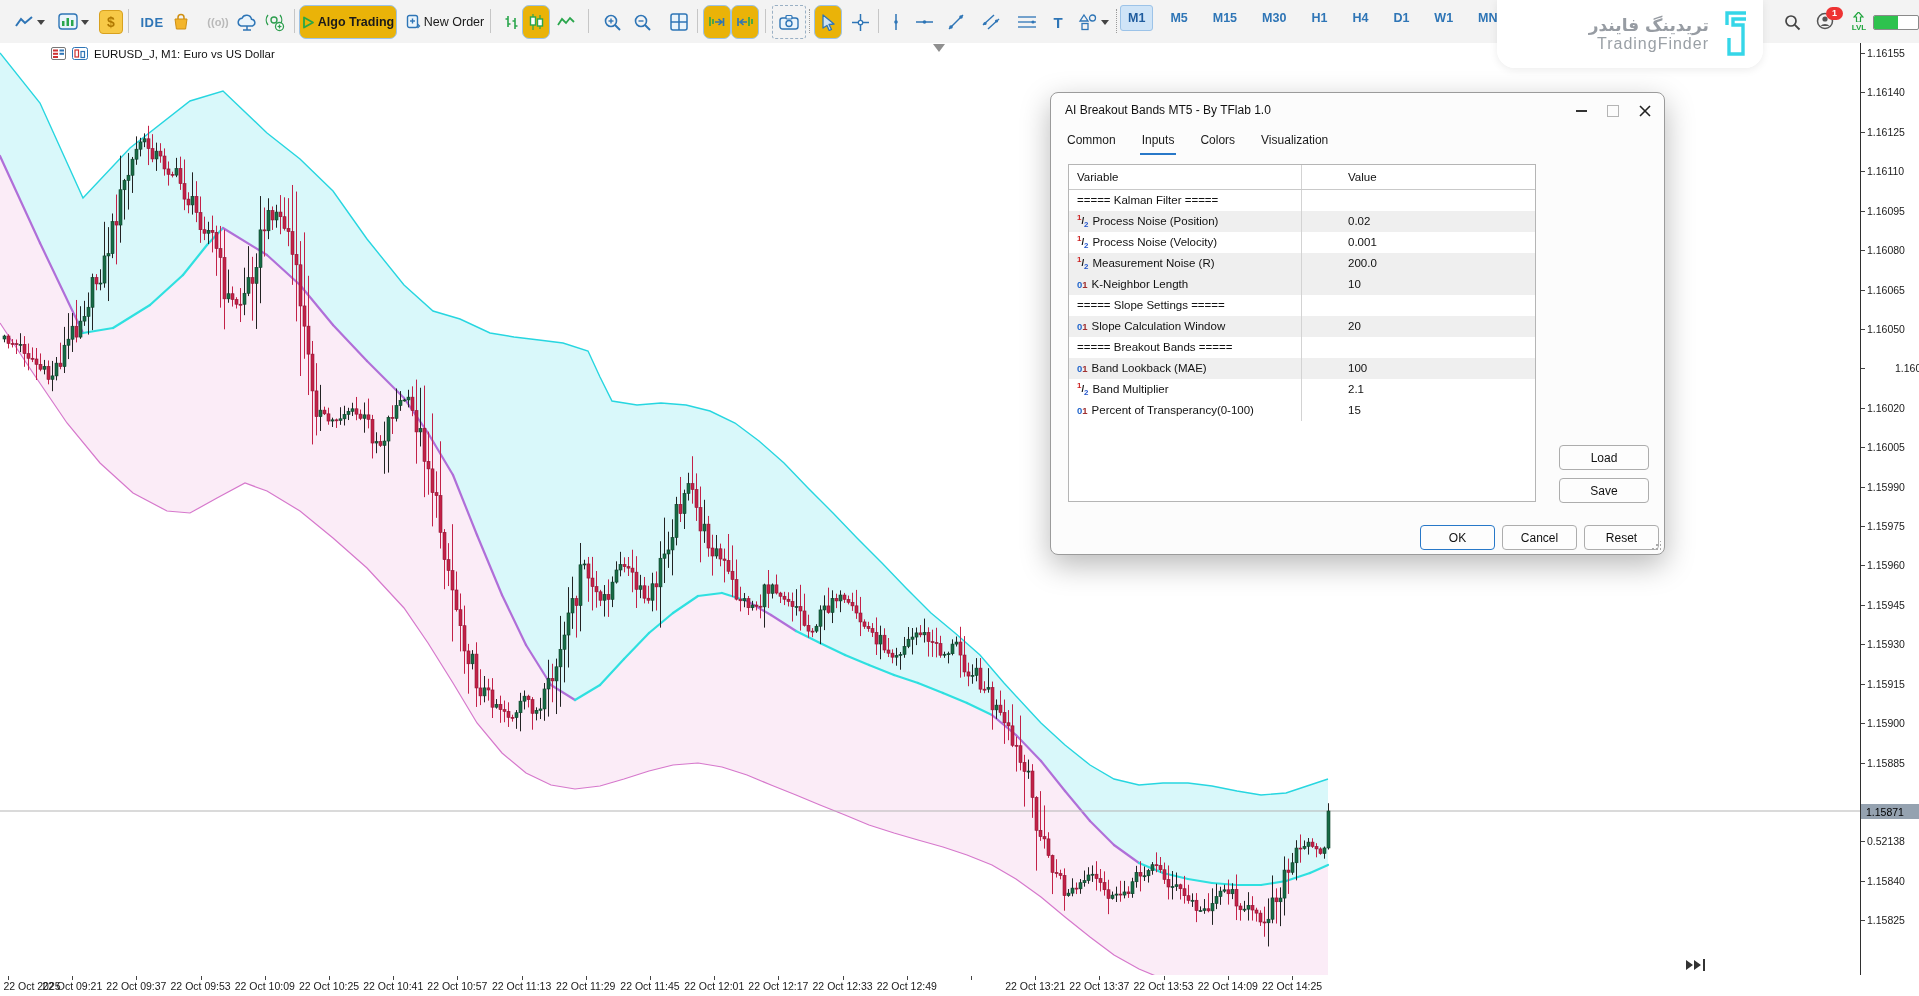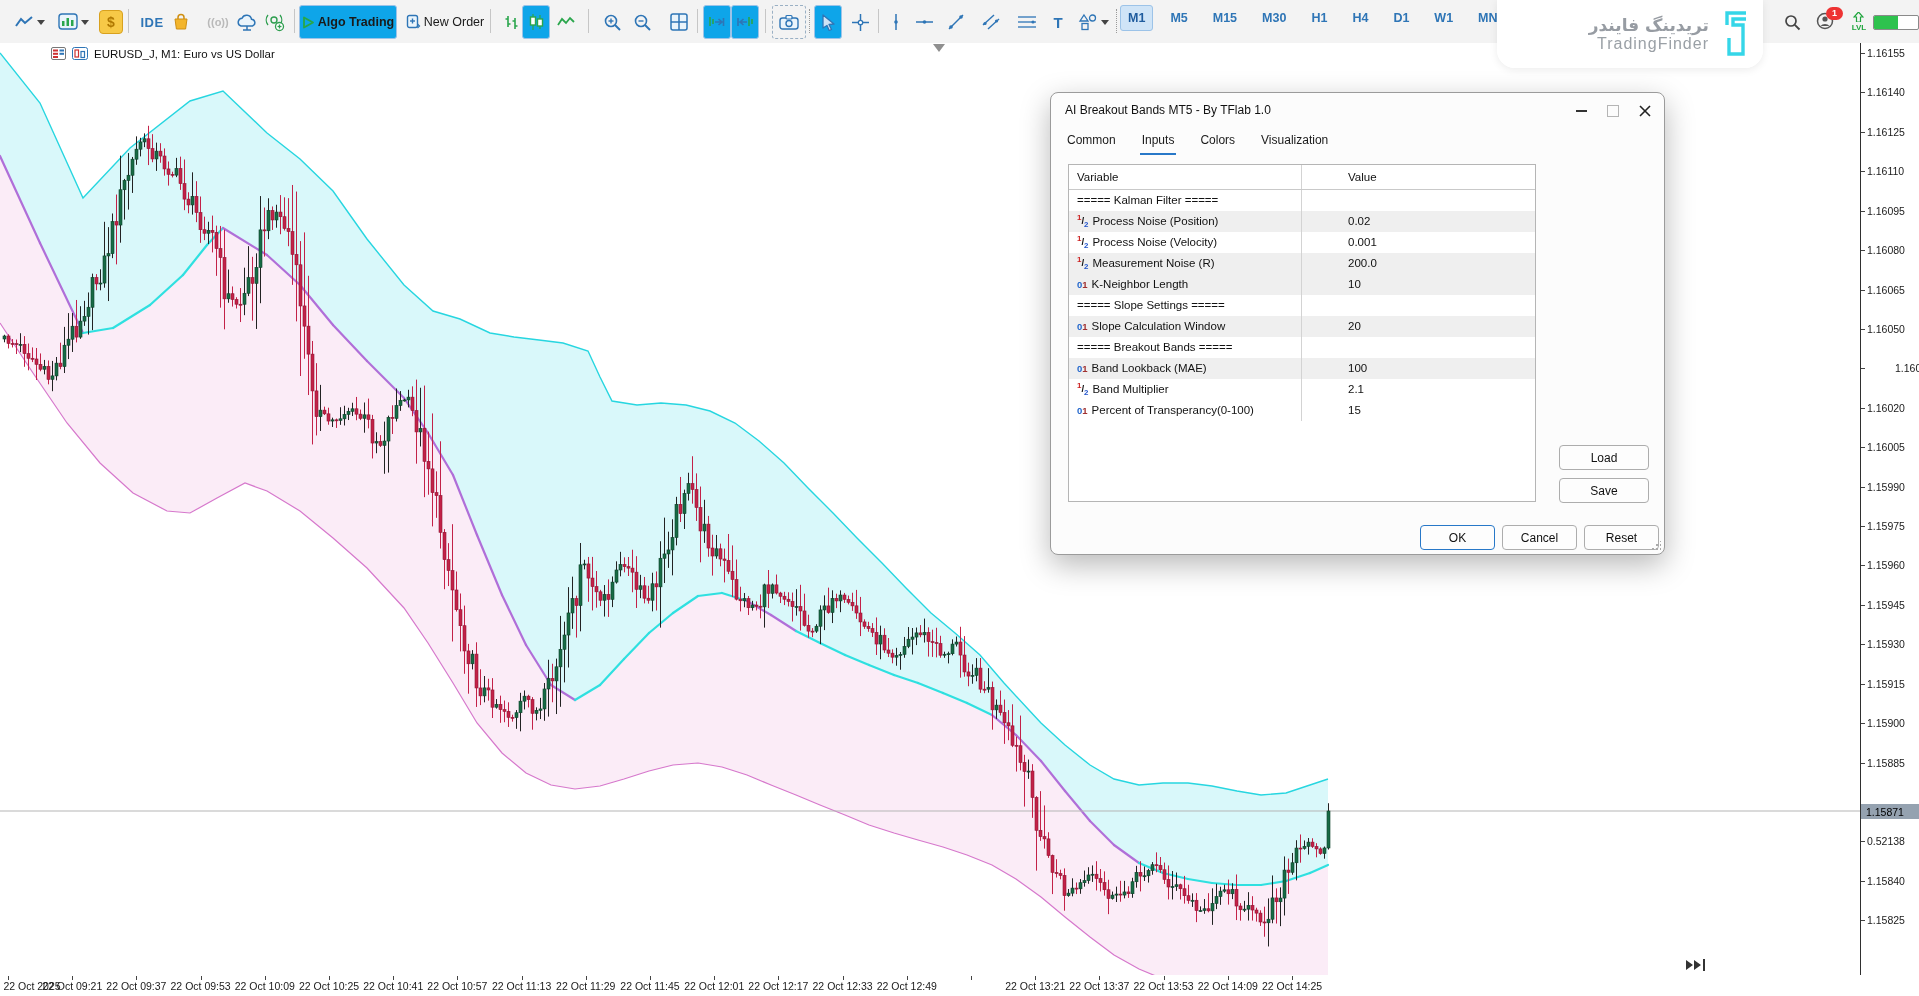--- a/index.html
+++ b/index.html
@@ -2,21 +2,21 @@
 <html><head>
 <meta charset="utf-8">
 <style>
   html,body{margin:0;padding:0;width:1919px;height:996px;overflow:hidden;background:#fff;
     font-family:"Liberation Sans",sans-serif;-webkit-font-smoothing:antialiased;}
   .abs{position:absolute;}
   
   #toolbar{left:0;top:0;width:1919px;height:43px;background:#f3f3f3;border-bottom:1px solid #2f2f2f;}
   .tbtn{position:absolute;top:5px;height:32px;display:flex;align-items:center;justify-content:center;gap:3px;
     border:1px solid transparent;border-radius:3px;color:#2e75b6;font-size:12px;}
-  .tbtn.sel{background:#0ea5e9;border-color:#9cc3e8;}
+  .tbtn.sel{background:#eab308;border-color:#9cc3e8;border-radius:7px;}
   .tsep{position:absolute;top:9px;height:24px;width:0;border-left:1px solid #c6c6c6;}
   .tsep.dot{border-left:1px dotted #9a9a9a;}
   .caret{width:0;height:0;border-left:4px solid transparent;border-right:4px solid transparent;border-top:5px solid #444;}
   .tf{font-weight:bold;color:#2e75b6;font-size:12.5px;padding:5px 7px;border-radius:3px;border:1px solid transparent;}
   .tf.sel{background:#cfe4f7;border-color:#9cc3e8;color:#1f5c9e;}
   .dollar{width:22px;height:22px;background:#f7c947;border:1px solid #d8a11e;border-radius:4px;
     color:#b07800;font-weight:bold;font-size:14px;display:flex;align-items:center;justify-content:center;}
   .idetxt{color:#2e75b6;font-size:13px;font-weight:bold;letter-spacing:.5px;}
   .sigtxt{color:#b9b9b9;font-size:11px;font-weight:bold;}
   .btxt{color:#1a1a1a;font-size:12.5px;}

